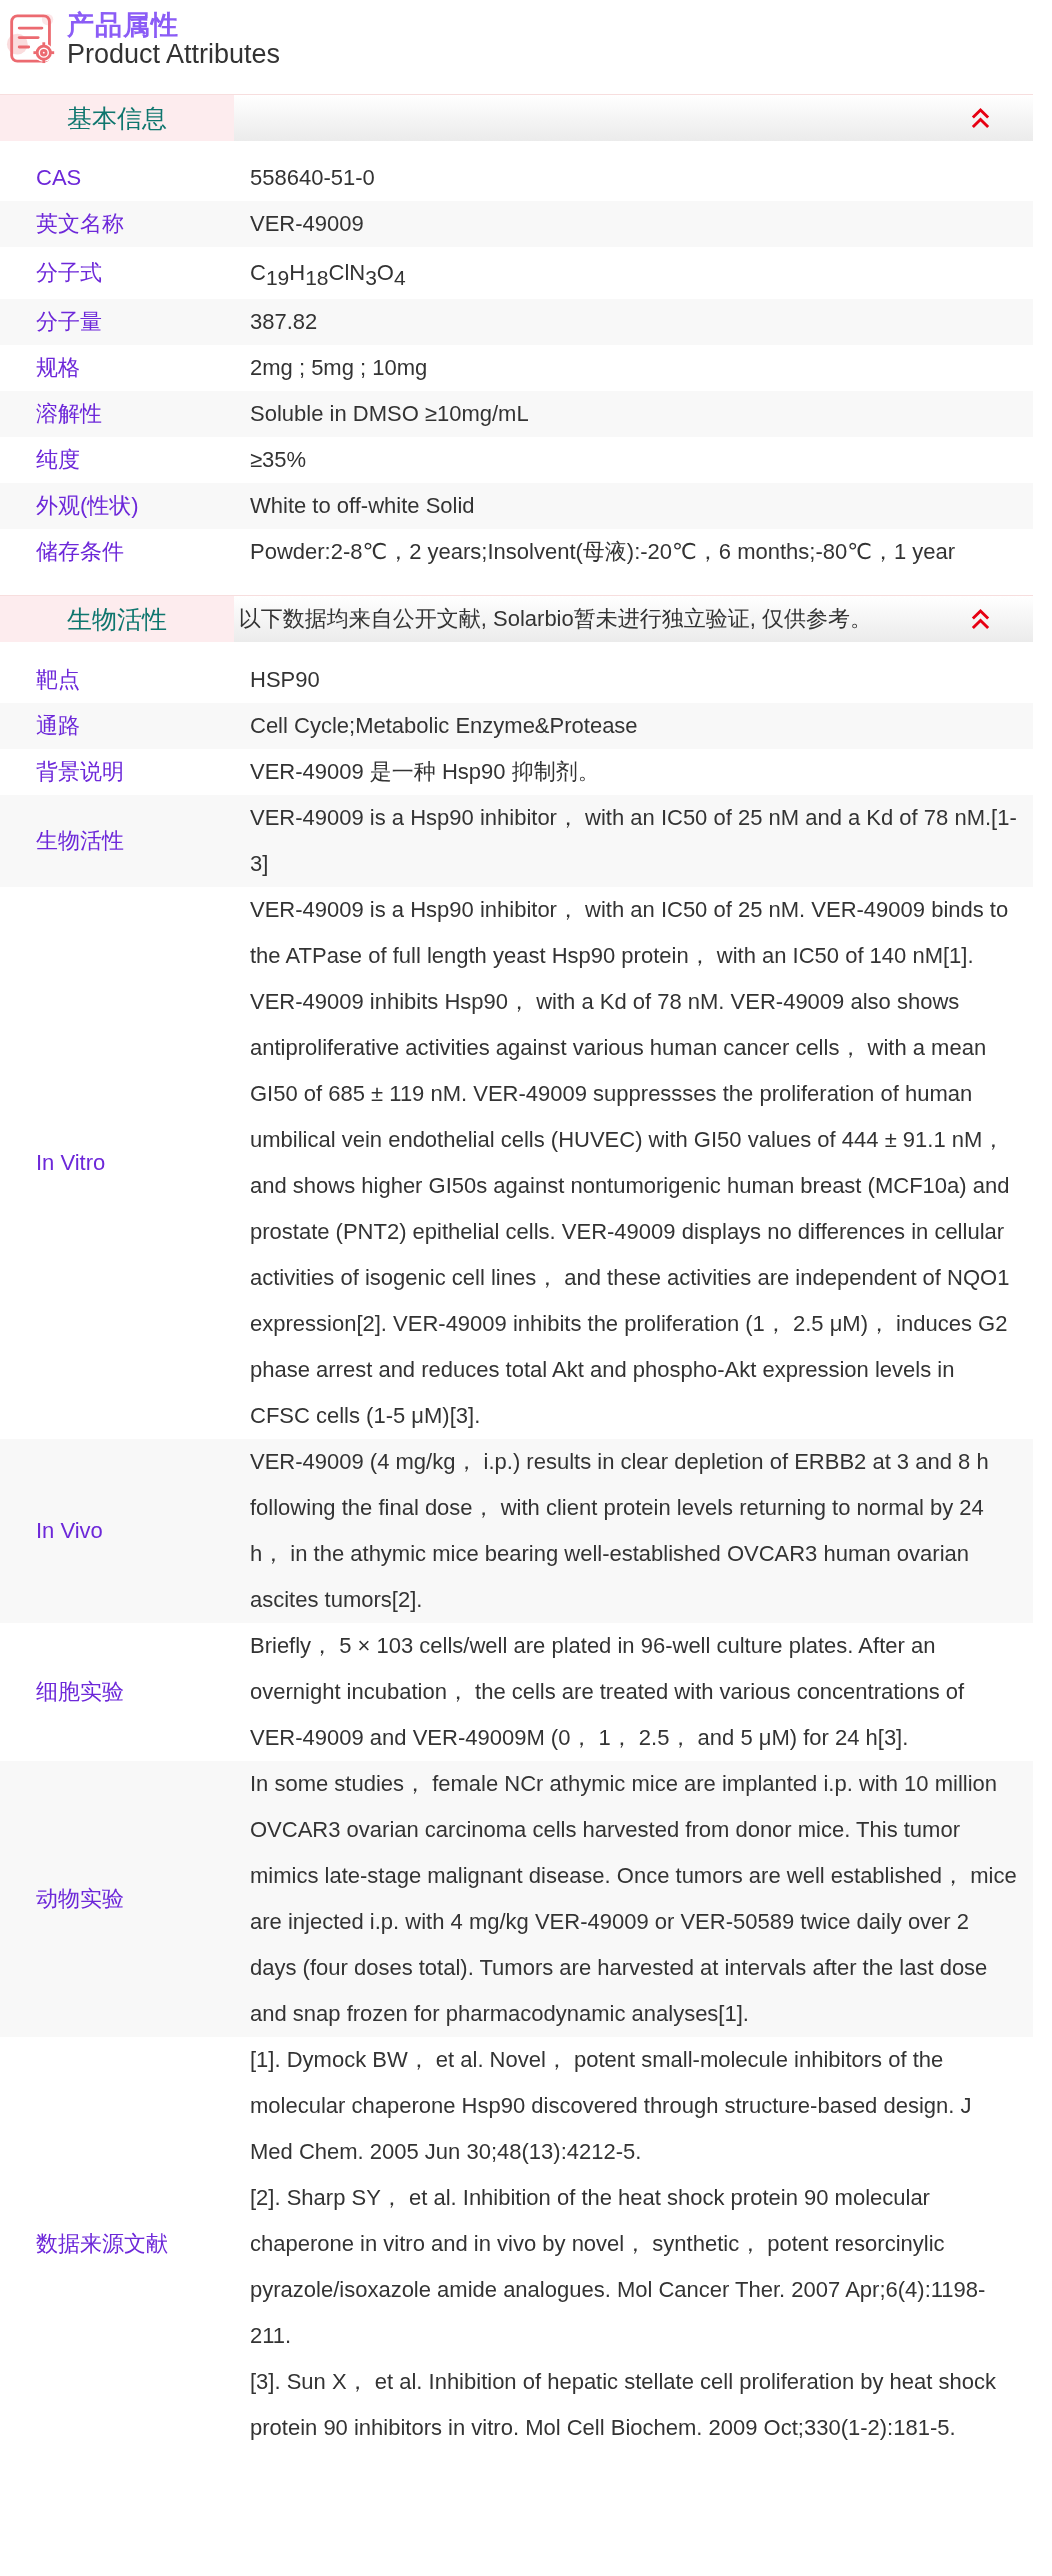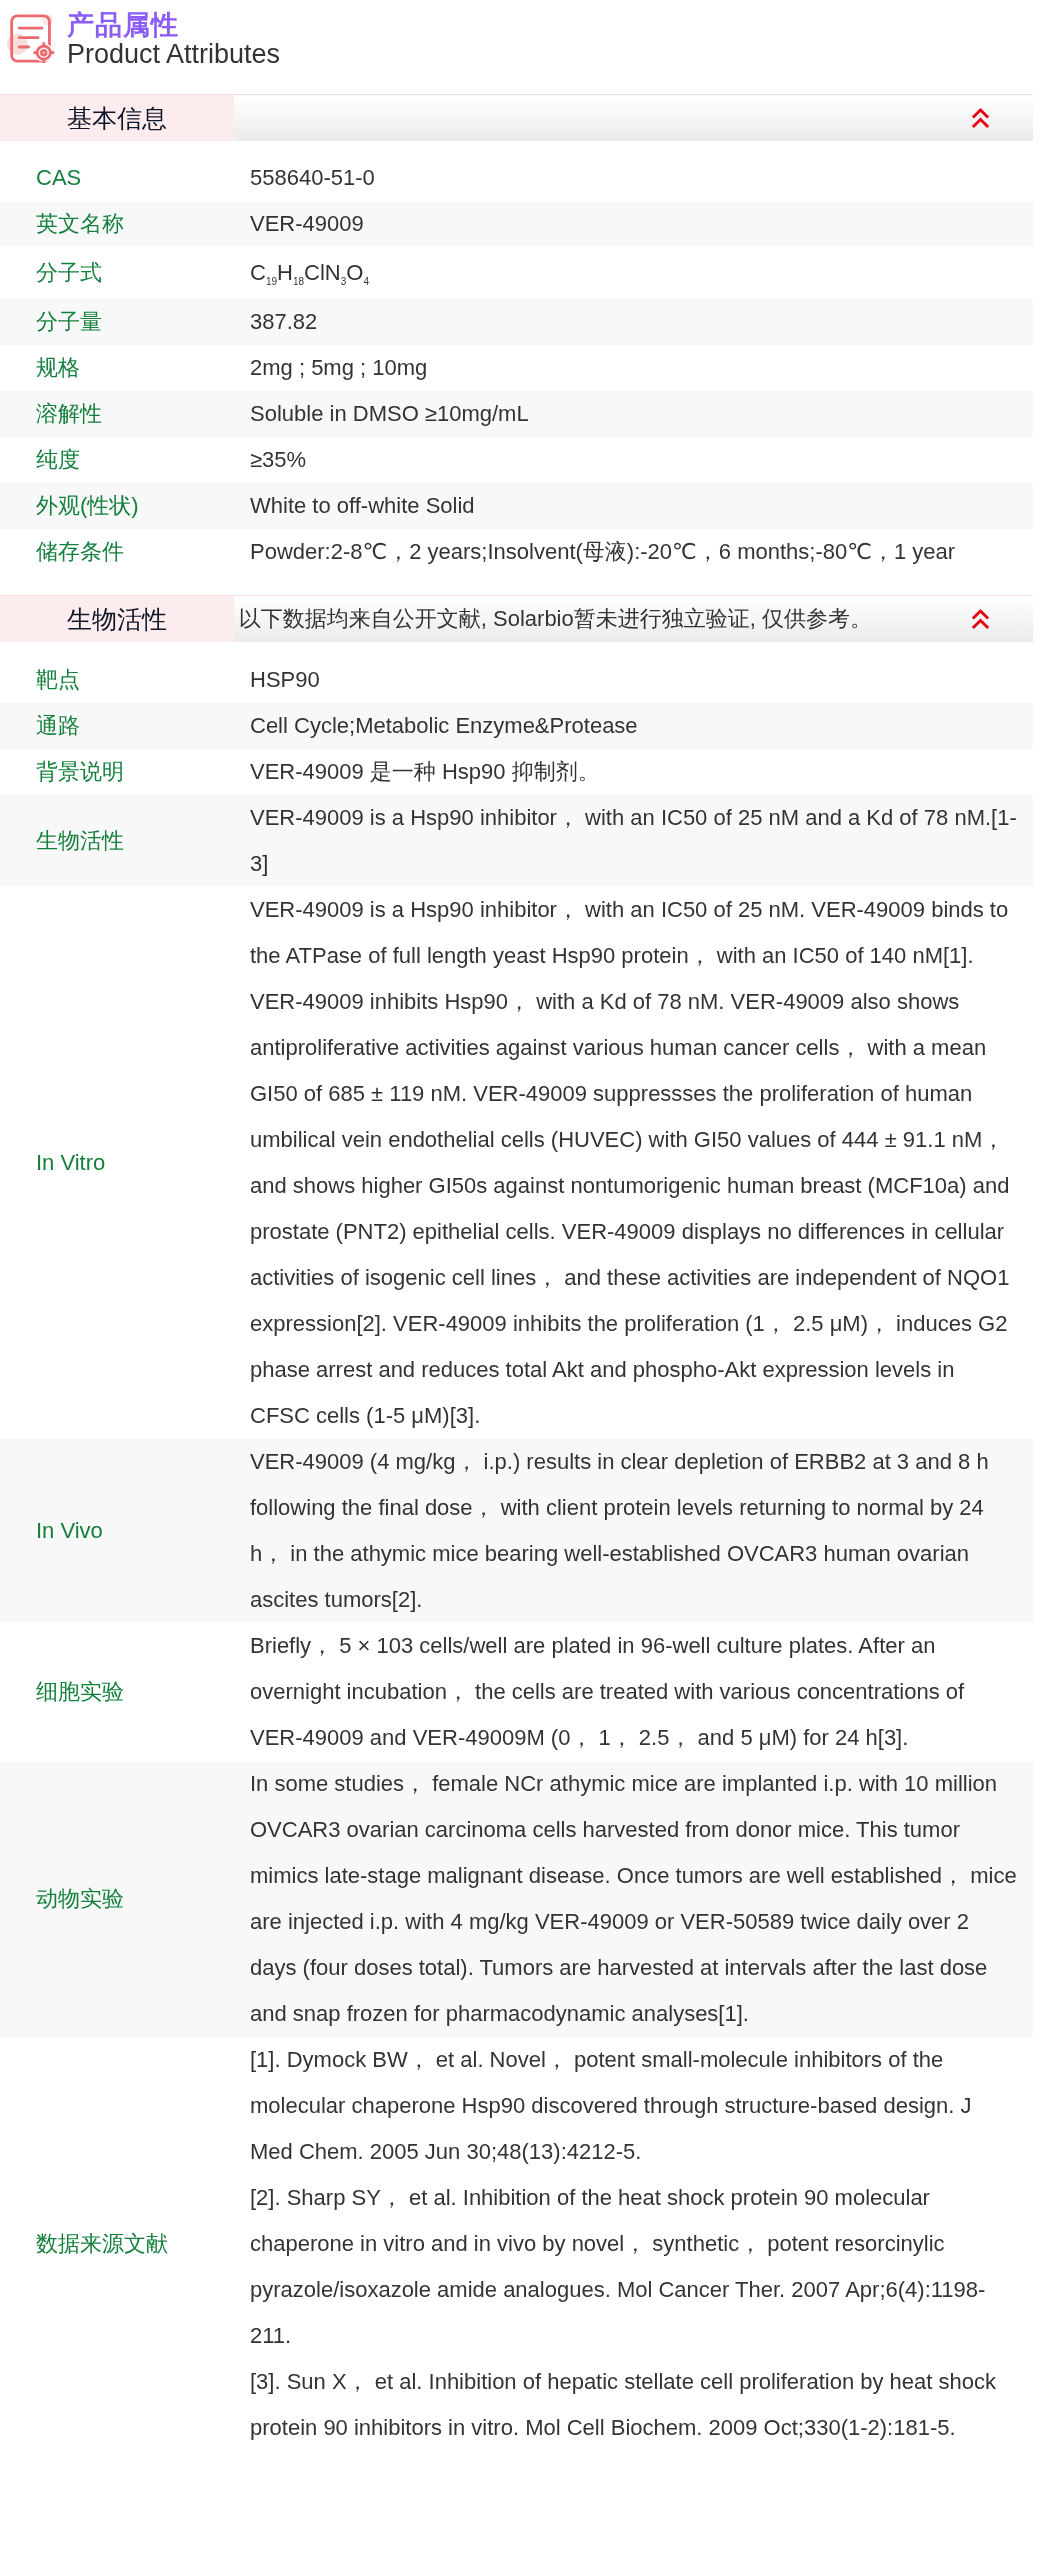--- a/index.html
+++ b/index.html
@@ -46,21 +46,21 @@
     height: 46px;
     border-top: 1px solid #f7dede;
     display: flex;
     align-items: center;
     background: linear-gradient(to bottom, #ffffff 0%, #ebebeb 100%);
   }
   .band-tab {
     width: 234px;
     height: 46px;
     background: #fdecee;
-    color: #0f172a;
+    color: #0f766e;
     font-size: 25px;
     line-height: 46px;
     text-align: center;
     flex: none;
   }
   .band-note {
     flex: 1;
     padding-left: 4.8px;
     font-size: 22px;
     color: #333;
@@ -81,29 +81,29 @@
     font-size: 22px;
     line-height: 46px;
   }
   .row:nth-child(even) { background: #f8f8f8; }
   .row-label {
     width: 214px;
     padding-left: 36px;
     flex: none;
     display: flex;
     align-items: center;
-    color: #15803d;
+    color: #6d28d9;
   }
   .row-value {
     flex: 1;
     padding-right: 13.3px;
     color: #333;
   }
   .row-value.formula { line-height: 52px; }
-  sub { font-size: 10px; vertical-align: -4.8px; line-height: 0; }
+  sub { font-size: 21px; vertical-align: -4.8px; line-height: 0; }
   .gap-between { height: 20px; }
 </style>
 </head>
 <body>
 
 <div class="page-header">
   <svg class="header-icon" viewBox="0 0 54 60">
     <circle cx="12" cy="36" r="11" fill="#f9d3d5" opacity="0.8"></circle>
     <circle cx="44" cy="10" r="6" fill="#fbe0e2" opacity="0.8"></circle>
     <rect x="6" y="6" width="40" height="48" rx="6" ry="6" fill="none" stroke="#ec6a70" stroke-width="3"></rect>

